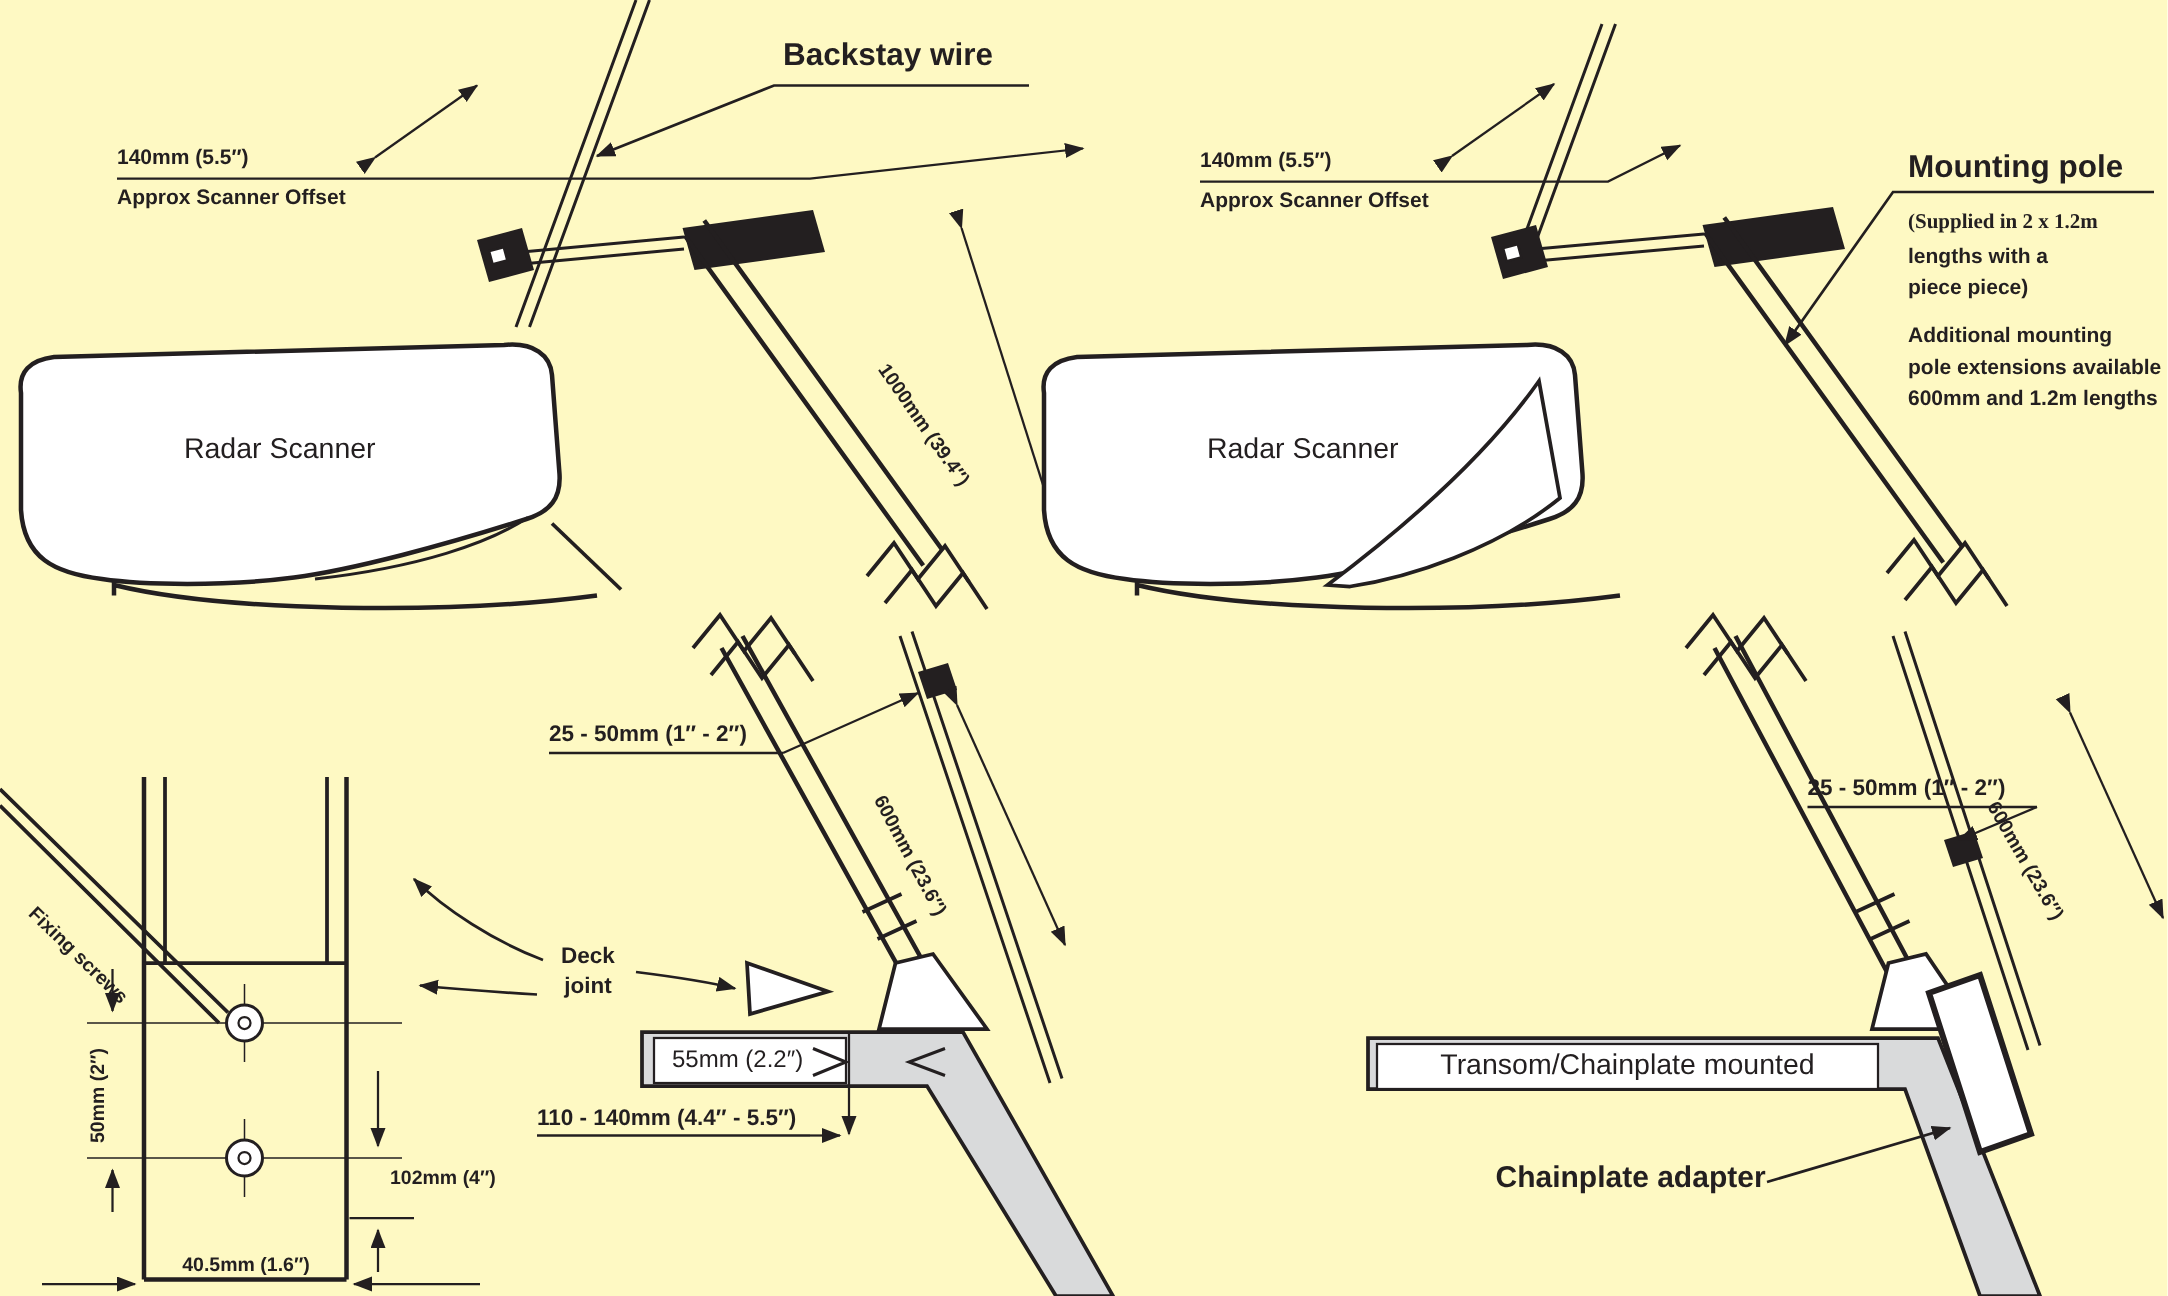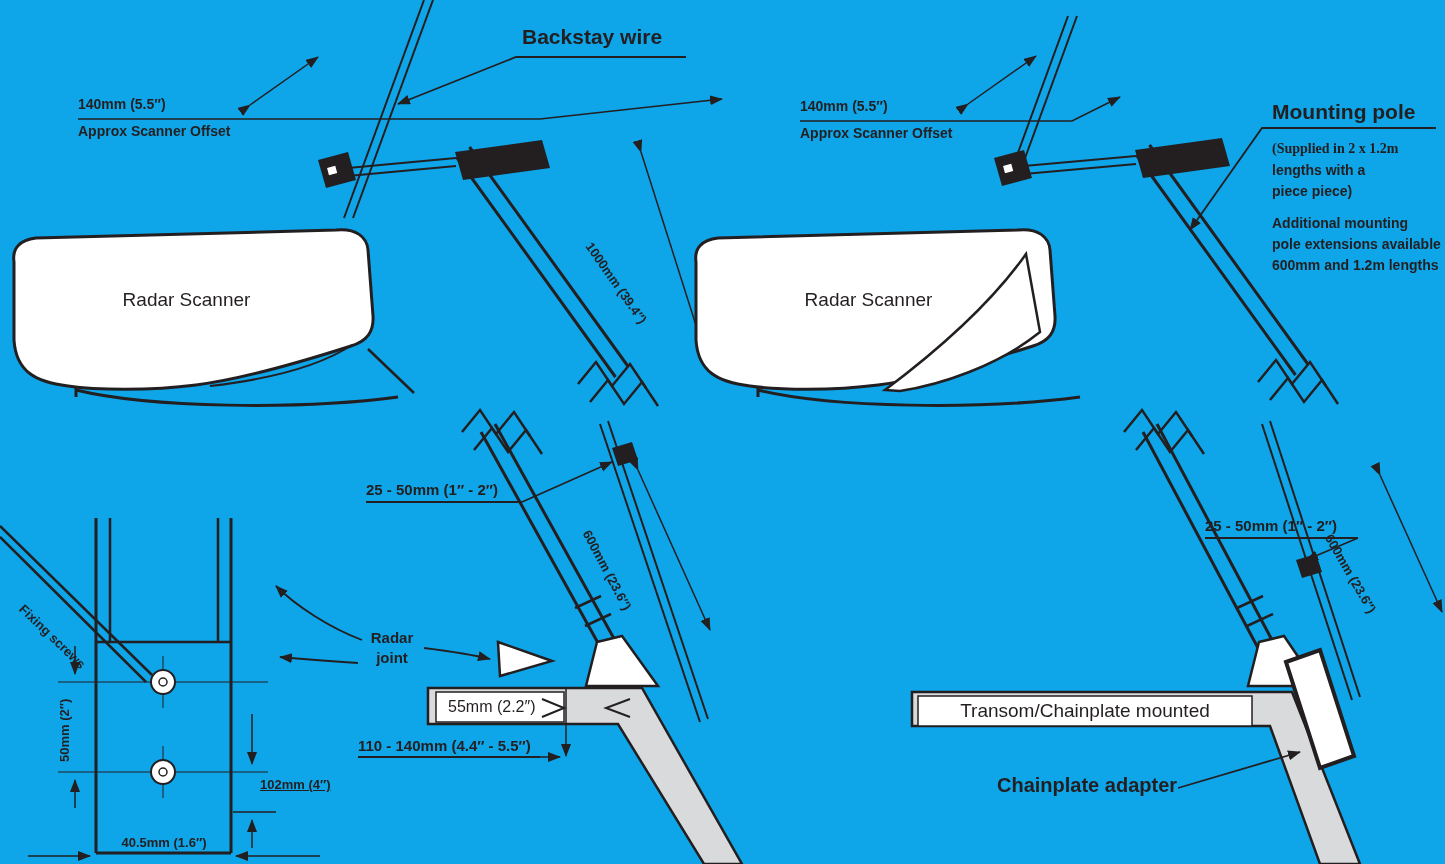--- a/index.html
+++ b/index.html
@@ -1,16 +1,16 @@
 <!DOCTYPE html>
 <html><head>
 <meta charset="utf-8">
 <style>
   html,body{margin:0;padding:0;background:#fff;}
-  #canvas{position:relative;width:1445px;height:864px;background:#0ea5e9;overflow:hidden;
+  #canvas{position:relative;width:1445px;height:864px;background:#fef9c3;overflow:hidden;
           font-family:"Liberation Sans",sans-serif;color:#231f20;}
   #art{position:absolute;left:0;top:0;}
   .lbl{position:absolute;white-space:nowrap;color:#231f20;line-height:1.05;}
   .b{font-weight:bold;}
   .big{font-size:21px;}
   .med{font-size:15px;}
   .sm{font-size:14px;text-align:center;}
   .xs{font-size:13px;}
   .reg{font-weight:normal;}
   .ctr{text-align:center;}
@@ -167,29 +167,29 @@
   </g>
 </svg>
 
   <div class="lbl b big" style="left:522px;top:26px;">Backstay wire</div>
   <div class="lbl b sm" style="left:78px;top:97px;">140mm (5.5″)</div>
   <div class="lbl b sm" style="left:78px;top:124px;">Approx Scanner Offset</div>
   <div class="lbl reg ctr" style="left:14px;top:290px;width:345px;font-size:19px;">Radar Scanner</div>
   <div class="lbl b med" style="left:366px;top:482px;">25 - 50mm (1″ - 2″)</div>
   <div class="lbl b xs rot" style="left:594px;top:240px;transform:rotate(55deg);">1000mm (39.4″)</div>
   <div class="lbl b xs rot" style="left:592px;top:528px;transform:rotate(62deg);">600mm (23.6″)</div>
-  <div class="lbl b med ctr" style="left:364px;top:630px;width:56px;">Radar</div>
+  <div class="lbl b med ctr" style="left:364px;top:630px;width:56px;">Deck</div>
   <div class="lbl b med ctr" style="left:360px;top:650px;width:64px;">joint</div>
 
   <div class="lbl reg" style="left:448px;top:699px;font-size:16px;">55mm (2.2″)</div>
   <div class="lbl b med" style="left:358px;top:738px;">110 - 140mm (4.4″ - 5.5″)</div>
 
   <div class="lbl b xs rot" style="left:26px;top:602px;transform:rotate(44deg);">Fixing screws</div>
   <div class="lbl b xs rot" style="left:58px;top:762px;transform:rotate(-90deg);">50mm (2″)</div>
-  <div class="lbl b xs" style="left:260px;top:778px;text-decoration:underline;">102mm (4″)</div>
+  <div class="lbl b xs" style="left:260px;top:778px;">102mm (4″)</div>
   <div class="lbl b xs ctr" style="left:98px;top:836px;width:132px;">40.5mm (1.6″)</div>
 
   <div class="lbl b sm" style="left:800px;top:99px;">140mm (5.5″)</div>
   <div class="lbl b sm" style="left:800px;top:126px;">Approx Scanner Offset</div>
   <div class="lbl reg ctr" style="left:696px;top:290px;width:345px;font-size:19px;">Radar Scanner</div>
   <div class="lbl b big" style="left:1272px;top:101px;">Mounting pole</div>
   <div class="lbl b sm" style="left:1272px;top:142px;font-family:Liberation Serif, serif;">(Supplied in 2 x 1.2m</div>
   <div class="lbl b sm" style="left:1272px;top:163px;">lengths with a</div>
   <div class="lbl b sm" style="left:1272px;top:184px;">piece piece)</div>
   <div class="lbl b sm" style="left:1272px;top:216px;">Additional mounting</div>

